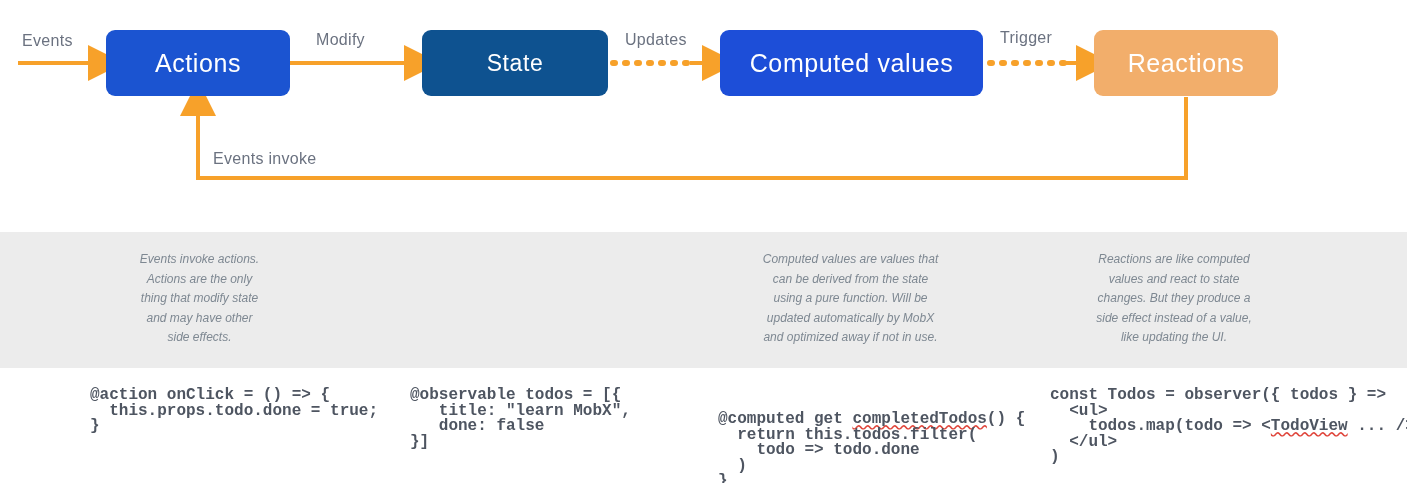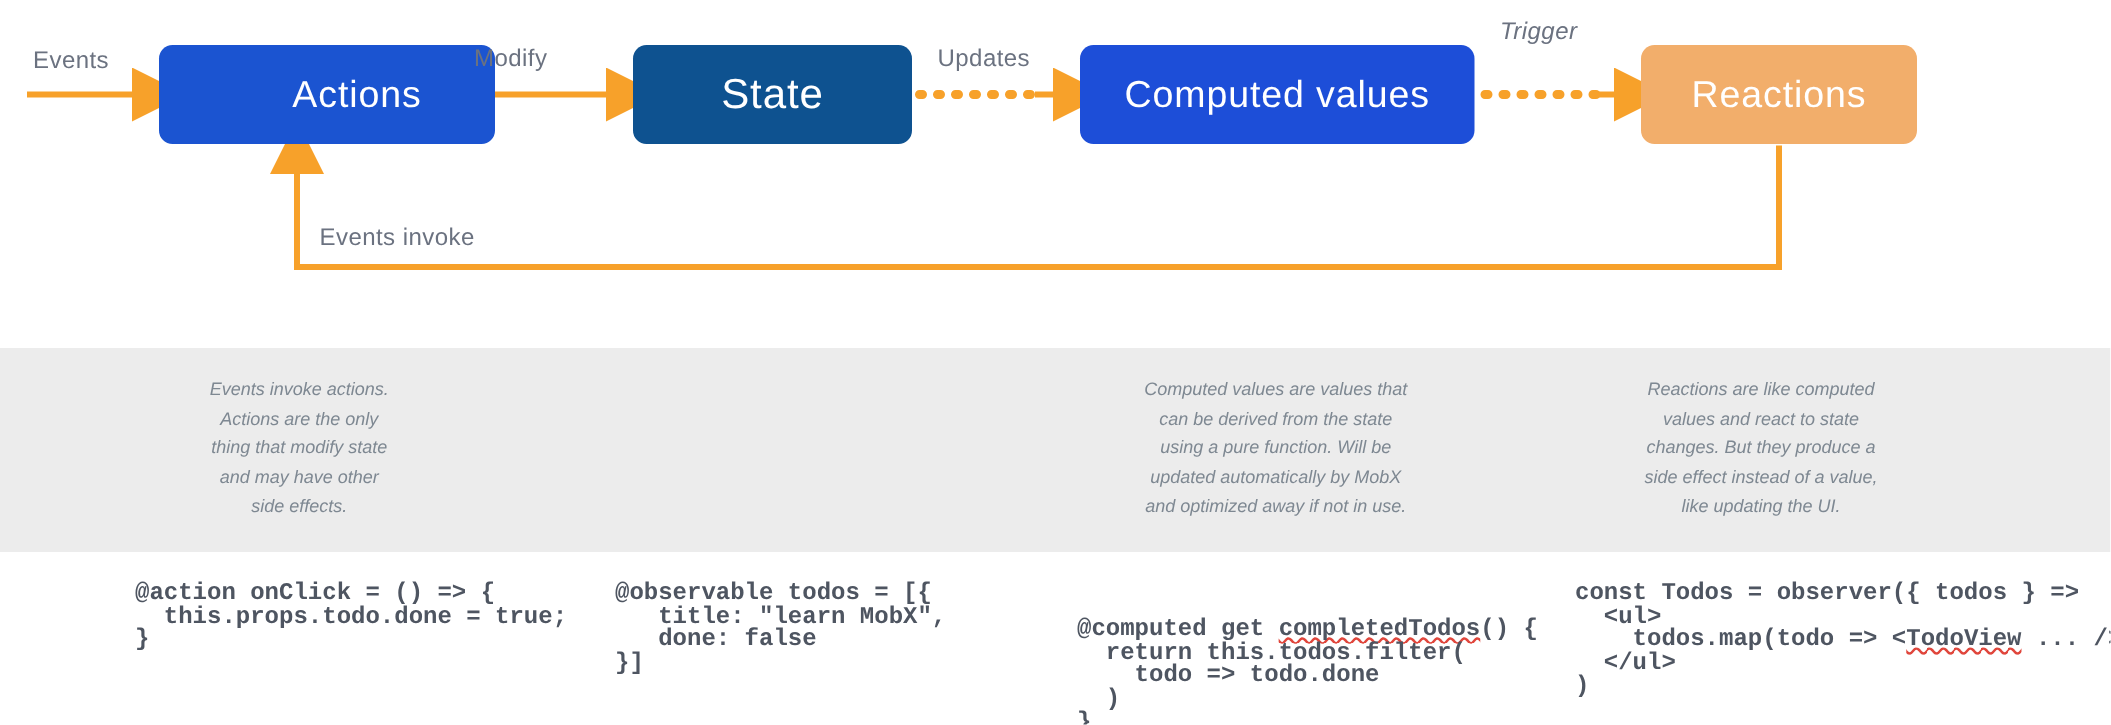--- a/index.html
+++ b/index.html
@@ -20,37 +20,37 @@
   .node{
     position:absolute;
     border-radius:9px;
     display:flex;align-items:center;justify-content:center;
     color:#ffffff;
     font-family:"Liberation Sans", sans-serif;
     font-weight:300;
     letter-spacing:.6px;
     white-space:nowrap;
   }
-  .node-actions  {left:106px;top:30px;width:184px;height:66px;background:#1b54d1;font-size:25px;padding-left:40px;}
-  .node-state    {left:422px;top:30px;width:186px;height:66px;background:#0e5290;font-size:28px;}
+  .node-actions  {left:106px;top:30px;width:184px;height:66px;background:#1b54d1;font-size:25px;}
+  .node-state    {left:422px;top:30px;width:186px;height:66px;background:#0e5290;font-size:23px;}
   .node-computed {left:720px;top:30px;width:263px;height:66px;background:#1d4ed8;font-size:25px;}
   .node-reactions{left:1094px;top:30px;width:184px;height:66px;background:#f2ae6b;font-size:25px;}
 
   .edge-label{
     position:absolute;
     color:#6b7280;
     font-size:16px;
     font-weight:300;
     letter-spacing:.3px;
     white-space:nowrap;
   }
   .lbl-events       {left:22px; top:32px;}
   .lbl-modify       {left:316px;top:31px;}
   .lbl-updates      {left:625px;top:31px;}
-  .lbl-trigger      {left:1000px;top:13px;font-style:italic;}
+  .lbl-trigger      {left:1000px;top:29px;}
   .lbl-events-invoke{left:213px;top:150px;}
 
   
   #band{
     position:absolute;left:0;top:232px;width:1407px;height:136px;
     background:#ececec;
   }
   .desc{
     position:absolute;
     top:250px;

